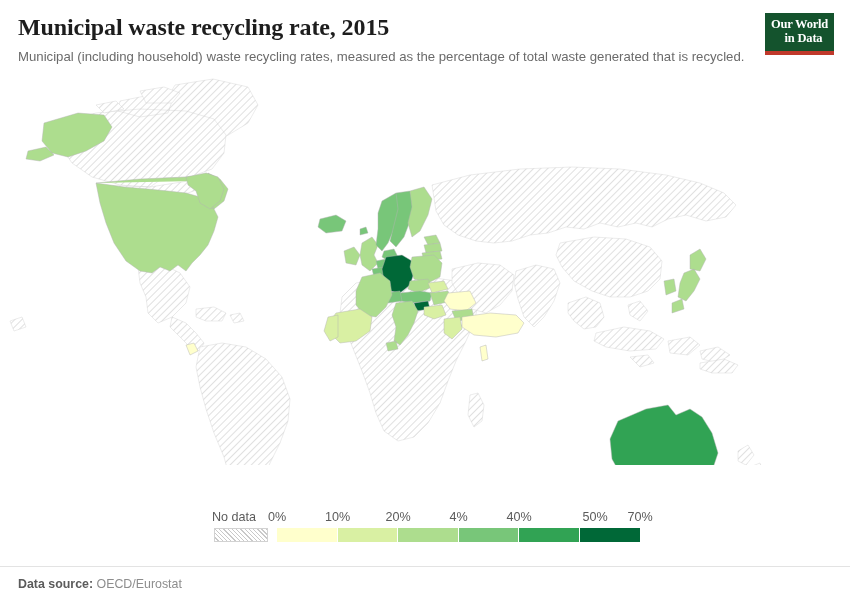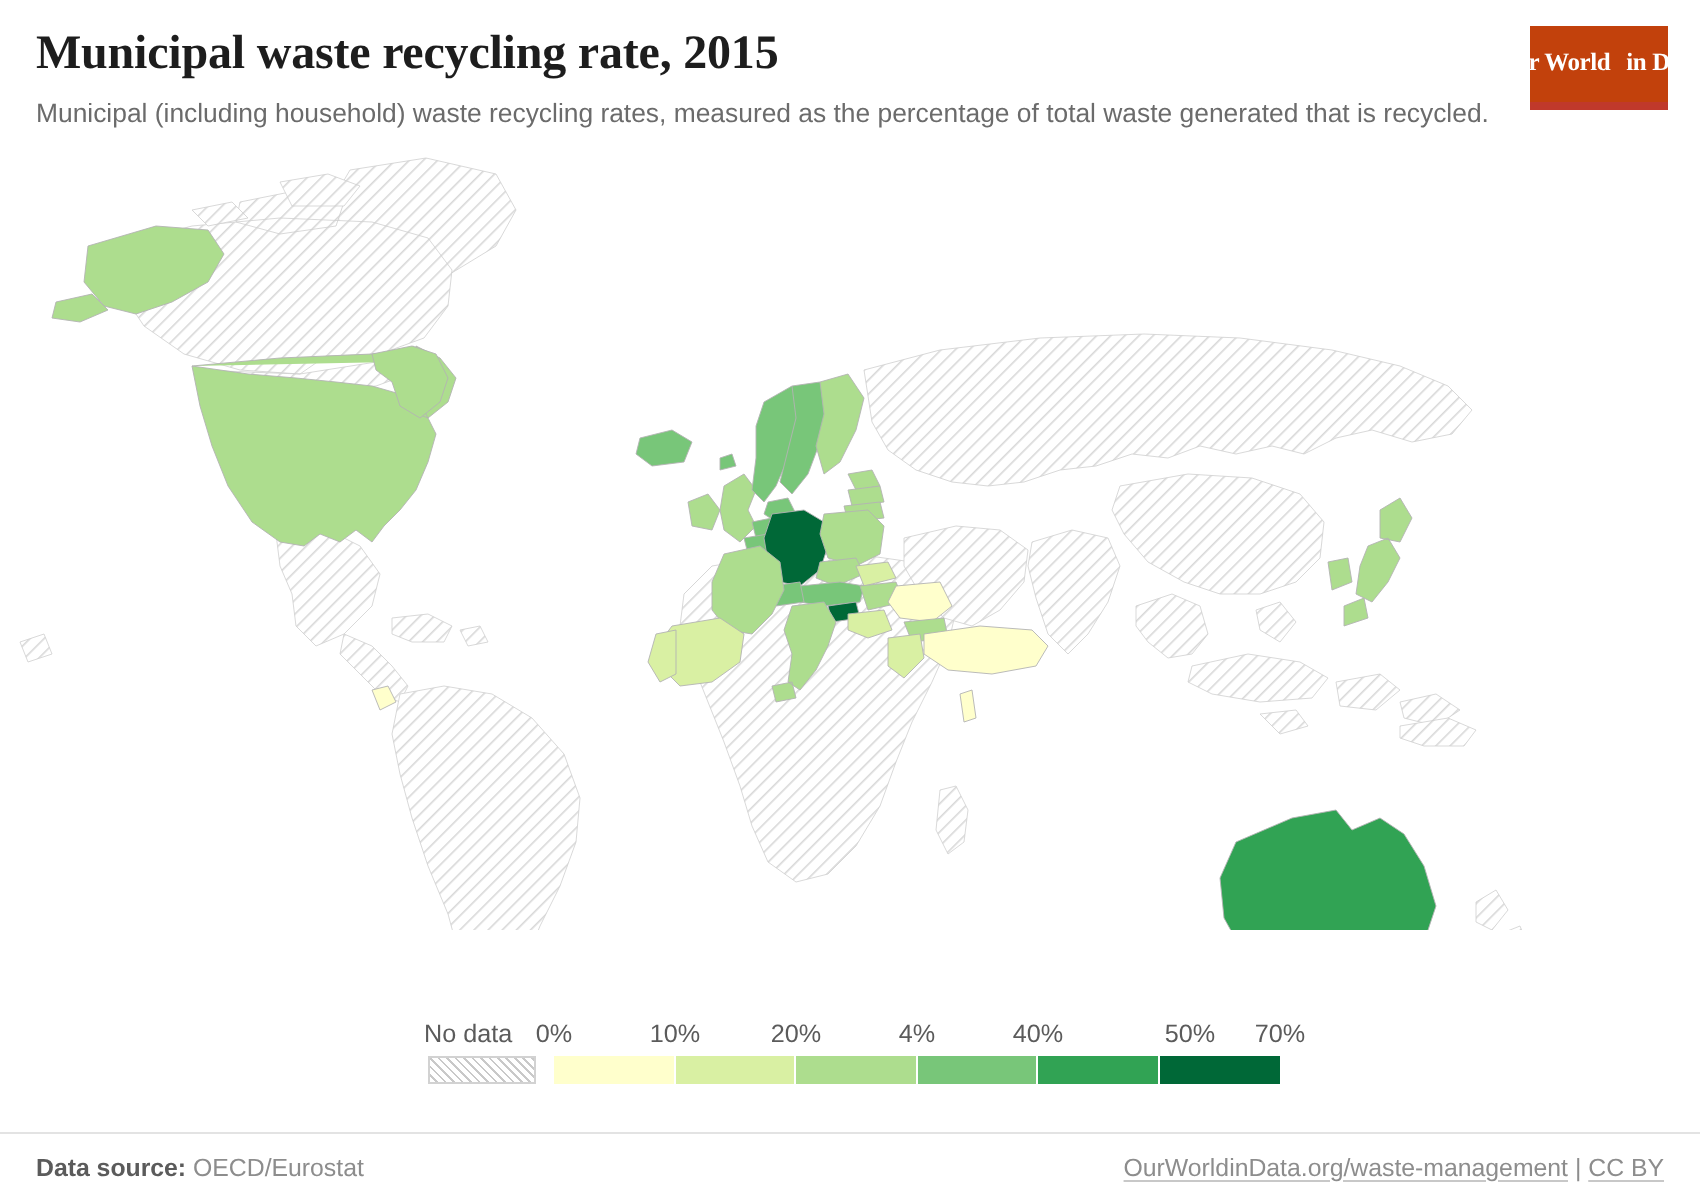--- a/index.html
+++ b/index.html
@@ -49,25 +49,25 @@
     max-width: 735px;
   }
 
   
   .owid-logo {
     position: absolute;
     top: 13px;
     right: 16px;
     width: 69px;
     height: 42px;
-    background: #c2410c;
+    background: #14532d;
     border-bottom: 4px solid #c0392b;
     box-sizing: border-box;
     display: flex;
-    flex-direction: row;
+    flex-direction: column;
     align-items: center;
     justify-content: center;
     padding-bottom: 1px;
   }
   .owid-logo span {
     display: block;
     color: #ffffff;
     font-family: "Liberation Serif", serif;
     font-size: 12.5px;
     font-weight: 700;
@@ -406,20 +406,15 @@
 
       </div>
     </div>
   </div>
 
   <div class="footer">
     <div class="footer-left">
       <b>Data source:</b>
       <span>OECD/Eurostat</span>
     </div>
-    <div class="footer-right">
-      <span class="underline-part">OurWorldinData.org/waste-management</span>
-      <span>|</span>
-      <span class="underline-part">CC BY</span>
-    </div>
   </div>
 
 </div>
 
 </body></html>

